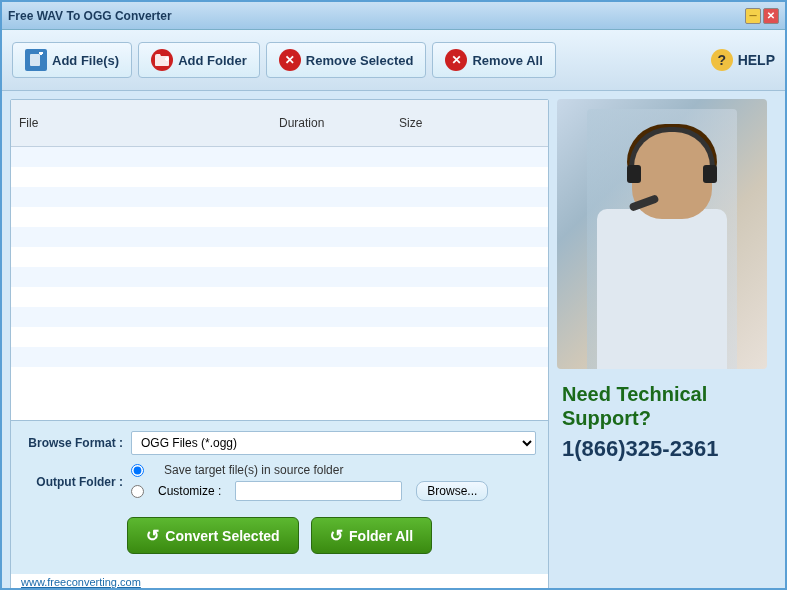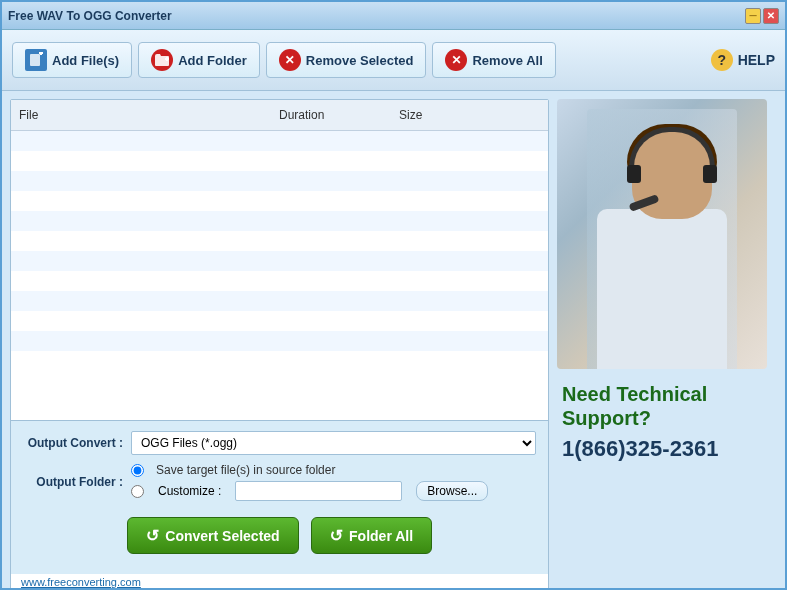--- a/index.html
+++ b/index.html
@@ -123,21 +123,21 @@
 
     
     #file-table {
       flex: 1;
       overflow: hidden;
     }
     .table-header {
       display: flex;
       background: #e8f0f8;
       border-bottom: 1px solid #c0d0e0;
-      padding: 6px 0;
+      padding: 14px 0;
     }
     .col-file { width: 260px; padding: 2px 8px; font-size: 12px; color: #333; }
     .col-duration { width: 120px; padding: 2px 8px; font-size: 12px; color: #333; }
     .col-size { width: 120px; padding: 2px 8px; font-size: 12px; color: #333; }
     .table-body {
       height: 240px;
       background: white;
     }
     .table-row-alt { background: #f0f7ff; height: 20px; }
     .table-row-white { background: white; height: 20px; }
@@ -165,21 +165,21 @@
       flex: 1;
       padding: 3px 5px;
       font-size: 12px;
       border: 1px solid #a0c0d8;
       border-radius: 2px;
       background: white;
     }
     .radio-row {
       display: flex;
       align-items: center;
-      gap: 12px;
+      gap: 20px;
       font-size: 12px;
       color: #333;
     }
     .customize-row {
       display: flex;
       align-items: center;
       gap: 14px;
       font-size: 12px;
       margin-top: 4px;
     }
@@ -394,21 +394,21 @@
         <div class="table-row-white"></div>
         <div class="table-row-alt"></div>
         <div class="table-row-white"></div>
         <div class="table-row-alt"></div>
         <div class="table-row-white"></div>
       </div>
     </div>
 
     <div id="settings-panel">
       <div class="setting-row">
-        <div class="setting-label">Output Convert :</div>
+        <div class="setting-label">Browse Format :</div>
         <select id="format-select">
           <option>OGG Files (*.ogg)</option>
           <option>MP3 Files (*.mp3)</option>
           <option>FLAC Files (*.flac)</option>
         </select>
       </div>
 
       <div class="setting-row">
         <div class="setting-label">Output Folder :</div>
         <div>

